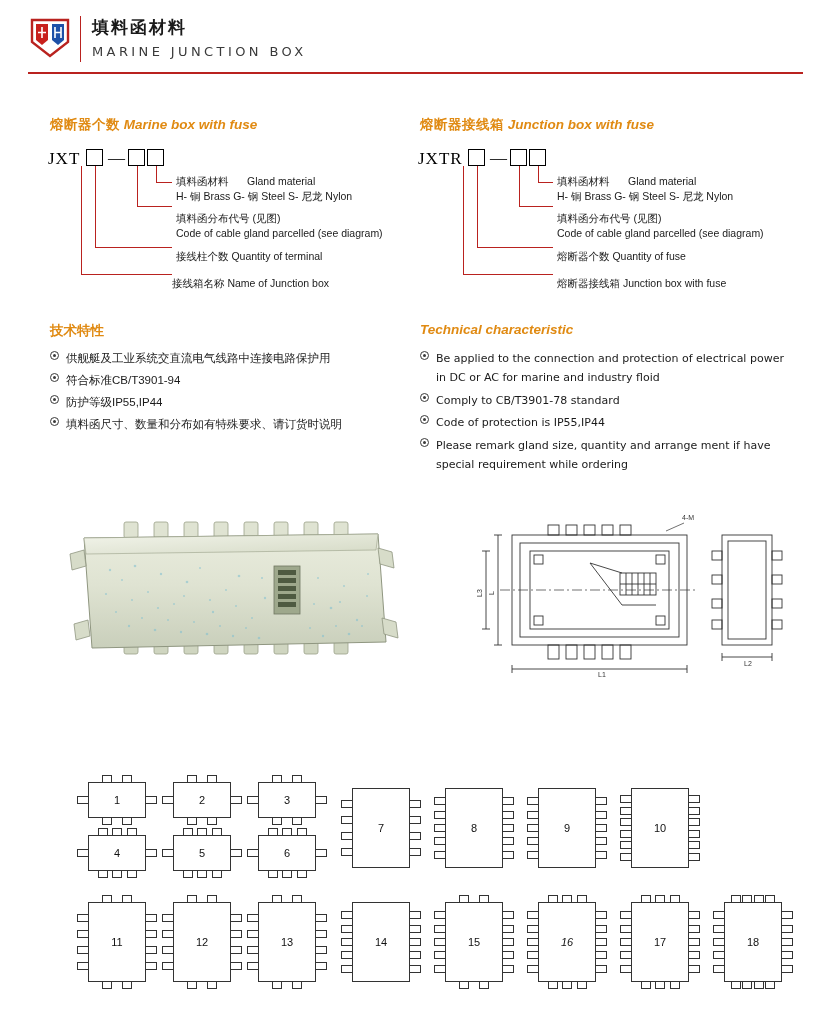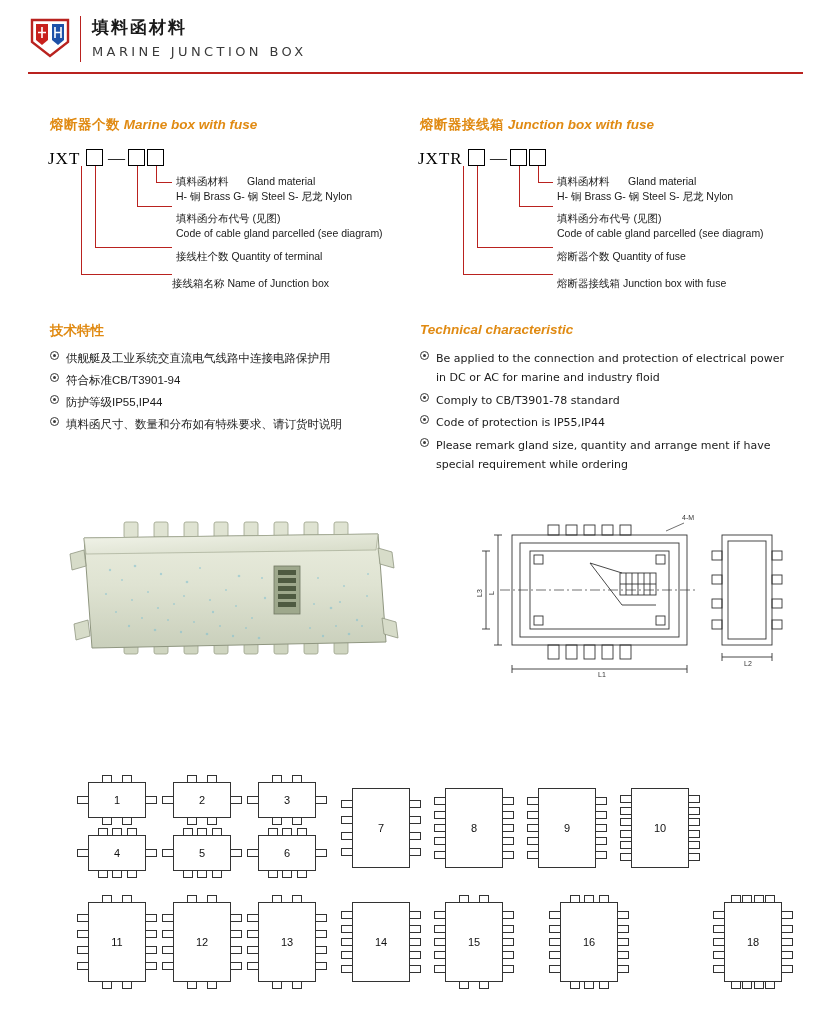--- a/index.html
+++ b/index.html
@@ -600,39 +600,59 @@
         <div class="gnub" style="left: 1px; top: 44px; width: 12px; height: 8px;"></div>
         <div class="gnub" style="left: 1px; top: 57.3333px; width: 12px; height: 8px;"></div>
         <div class="gnub" style="left: 1px; top: 70.6667px; width: 12px; height: 8px;"></div>
         <div class="gnub" style="left: 69px; top: 17.3333px; width: 12px; height: 8px;"></div>
         <div class="gnub" style="left: 69px; top: 30.6667px; width: 12px; height: 8px;"></div>
         <div class="gnub" style="left: 69px; top: 44px; width: 12px; height: 8px;"></div>
         <div class="gnub" style="left: 69px; top: 57.3333px; width: 12px; height: 8px;"></div>
         <div class="gnub" style="left: 69px; top: 70.6667px; width: 12px; height: 8px;"></div>
         <div class="gland-num">15</div>
       </div>
-      <div class="gland-cell" style="left: 508px; top: 124px; width: 82px; height: 96px;">
+      <div class="gland-cell" style="left: 486px; top: 124px; width: 82px; height: 96px; font-style: italic;">
         <div class="gbody" style="left: 12px; top: 8px; width: 58px; height: 80px;"></div>
         <div class="gnub" style="left: 21.5px; top: 1px; width: 10px; height: 8px;"></div>
         <div class="gnub" style="left: 36px; top: 1px; width: 10px; height: 8px;"></div>
         <div class="gnub" style="left: 50.5px; top: 1px; width: 10px; height: 8px;"></div>
         <div class="gnub" style="left: 21.5px; top: 87px; width: 10px; height: 8px;"></div>
         <div class="gnub" style="left: 36px; top: 87px; width: 10px; height: 8px;"></div>
         <div class="gnub" style="left: 50.5px; top: 87px; width: 10px; height: 8px;"></div>
         <div class="gnub" style="left: 1px; top: 17.3333px; width: 12px; height: 8px;"></div>
         <div class="gnub" style="left: 1px; top: 30.6667px; width: 12px; height: 8px;"></div>
         <div class="gnub" style="left: 1px; top: 44px; width: 12px; height: 8px;"></div>
         <div class="gnub" style="left: 1px; top: 57.3333px; width: 12px; height: 8px;"></div>
         <div class="gnub" style="left: 1px; top: 70.6667px; width: 12px; height: 8px;"></div>
         <div class="gnub" style="left: 69px; top: 17.3333px; width: 12px; height: 8px;"></div>
         <div class="gnub" style="left: 69px; top: 30.6667px; width: 12px; height: 8px;"></div>
         <div class="gnub" style="left: 69px; top: 44px; width: 12px; height: 8px;"></div>
         <div class="gnub" style="left: 69px; top: 57.3333px; width: 12px; height: 8px;"></div>
         <div class="gnub" style="left: 69px; top: 70.6667px; width: 12px; height: 8px;"></div>
         <div class="gland-num">16</div>
+      </div>
+      <div class="gland-cell" style="left: 579px; top: 124px; width: 82px; height: 96px;">
+        <div class="gbody" style="left: 12px; top: 8px; width: 58px; height: 80px;"></div>
+        <div class="gnub" style="left: 21.5px; top: 1px; width: 10px; height: 8px;"></div>
+        <div class="gnub" style="left: 36px; top: 1px; width: 10px; height: 8px;"></div>
+        <div class="gnub" style="left: 50.5px; top: 1px; width: 10px; height: 8px;"></div>
+        <div class="gnub" style="left: 21.5px; top: 87px; width: 10px; height: 8px;"></div>
+        <div class="gnub" style="left: 36px; top: 87px; width: 10px; height: 8px;"></div>
+        <div class="gnub" style="left: 50.5px; top: 87px; width: 10px; height: 8px;"></div>
+        <div class="gnub" style="left: 1px; top: 17.3333px; width: 12px; height: 8px;"></div>
+        <div class="gnub" style="left: 1px; top: 30.6667px; width: 12px; height: 8px;"></div>
+        <div class="gnub" style="left: 1px; top: 44px; width: 12px; height: 8px;"></div>
+        <div class="gnub" style="left: 1px; top: 57.3333px; width: 12px; height: 8px;"></div>
+        <div class="gnub" style="left: 1px; top: 70.6667px; width: 12px; height: 8px;"></div>
+        <div class="gnub" style="left: 69px; top: 17.3333px; width: 12px; height: 8px;"></div>
+        <div class="gnub" style="left: 69px; top: 30.6667px; width: 12px; height: 8px;"></div>
+        <div class="gnub" style="left: 69px; top: 44px; width: 12px; height: 8px;"></div>
+        <div class="gnub" style="left: 69px; top: 57.3333px; width: 12px; height: 8px;"></div>
+        <div class="gnub" style="left: 69px; top: 70.6667px; width: 12px; height: 8px;"></div>
+        <div class="gland-num">17</div>
       </div>
       <div class="gland-cell" style="left: 672px; top: 124px; width: 82px; height: 96px;">
         <div class="gbody" style="left: 12px; top: 8px; width: 58px; height: 80px;"></div>
         <div class="gnub" style="left: 18.6px; top: 1px; width: 10px; height: 8px;"></div>
         <div class="gnub" style="left: 30.2px; top: 1px; width: 10px; height: 8px;"></div>
         <div class="gnub" style="left: 41.8px; top: 1px; width: 10px; height: 8px;"></div>
         <div class="gnub" style="left: 53.4px; top: 1px; width: 10px; height: 8px;"></div>
         <div class="gnub" style="left: 18.6px; top: 87px; width: 10px; height: 8px;"></div>
         <div class="gnub" style="left: 30.2px; top: 87px; width: 10px; height: 8px;"></div>
         <div class="gnub" style="left: 41.8px; top: 87px; width: 10px; height: 8px;"></div>

